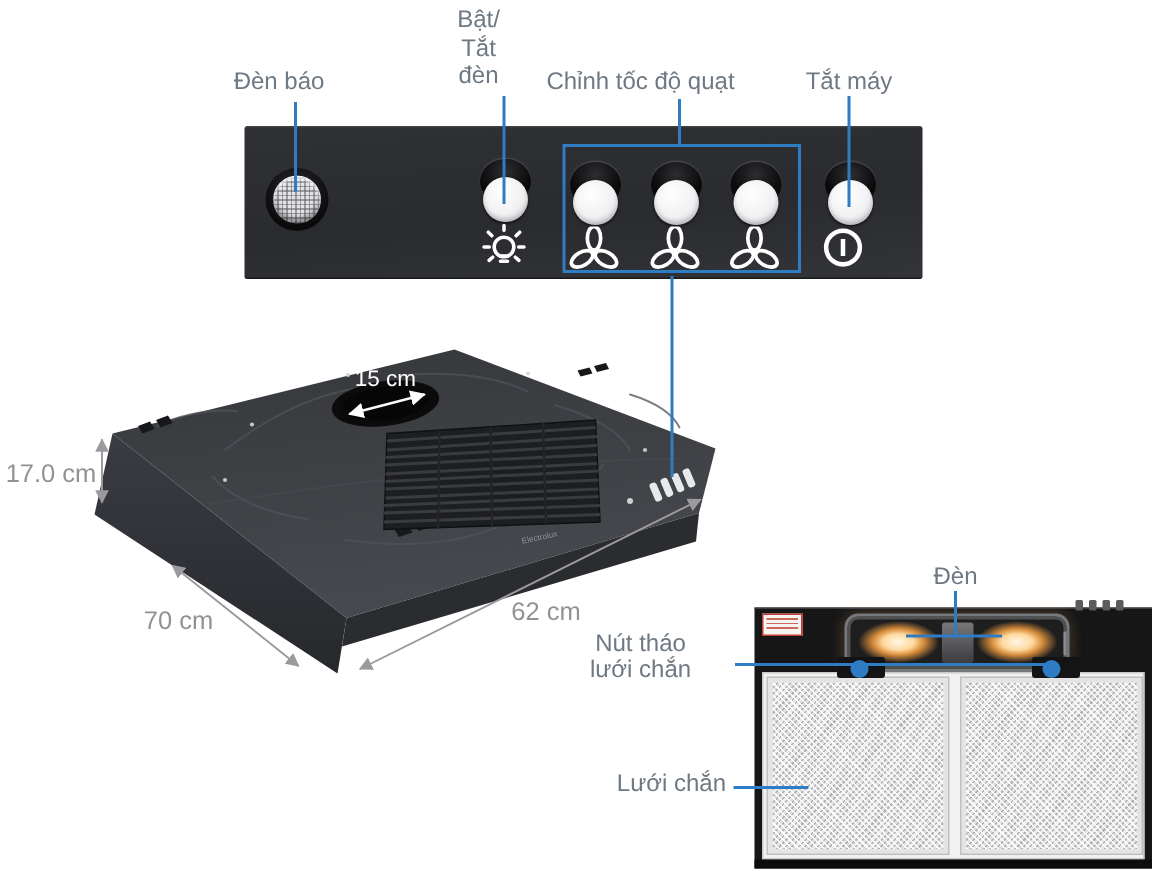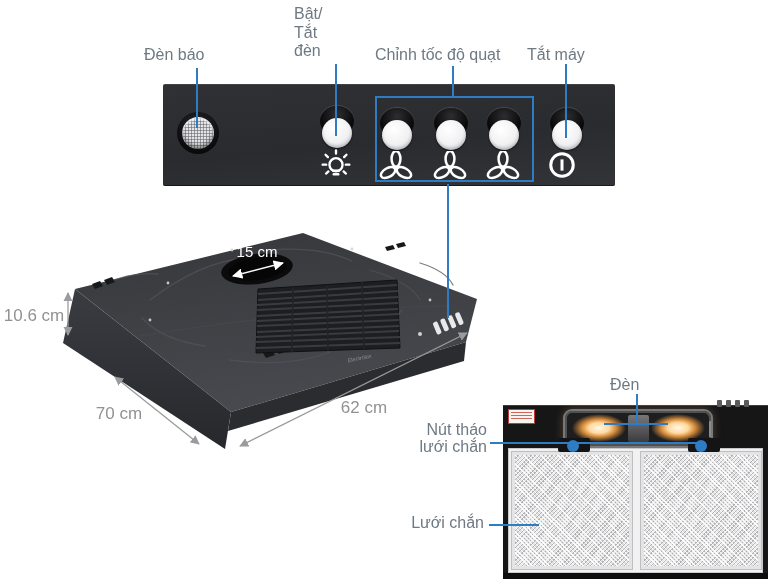--- a/index.html
+++ b/index.html
@@ -1,20 +1,20 @@
 <!DOCTYPE html>
 <html><head>
 <meta charset="utf-8">
 <style>
   html,body{margin:0;padding:0;}
   body{font-family:"Liberation Sans","DejaVu Sans",sans-serif;}
   #stage{position:relative;width:780px;height:584px;background:#ffffff;overflow:hidden;}
 
   
-  .ann{position:absolute;color:#6e7983;font-size:16px;line-height:18.5px;}
+  .ann{position:absolute;color:#6e7983;font-size:16px;line-height:18.5px;text-align:center;}
   .dim{position:absolute;color:#909295;font-size:17px;text-align:center;white-space:nowrap;}
 
   
   .vline{position:absolute;width:2px;background:#2e7cc4;z-index:30;}
   .hline{position:absolute;height:2px;background:#2e7cc4;z-index:30;}
   .fanbox{position:absolute;left:375px;top:96px;width:159px;height:86px;border:2px solid #2e7cc4;box-sizing:border-box;z-index:25;background:transparent;}
 
   
   .panel{position:absolute;left:163px;top:84px;width:452px;height:102px;border-radius:2px;
     background:linear-gradient(175deg,#303134 0%,#2a2b2e 55%,#333437 100%);
@@ -67,21 +67,21 @@
 <body>
 
 <div id="stage">
 
   <div class="ann" style="left:144px;top:46px;width:84px;">Đèn báo</div>
   <div class="ann" style="left:294px;top:5px;width:50px;">
     <div>Bật/</div>
     <div>Tắt</div>
     <div>đèn</div>
   </div>
-  <div class="ann" style="left:375px;top:46px;width:144px;">Chỉnh tốc độ quạt</div>
+  <div class="ann" style="left:355px;top:46px;width:144px;">Chỉnh tốc độ quạt</div>
   <div class="ann" style="left:527px;top:46px;width:78px;">Tắt máy</div>
 
   <div class="panel">
     <div class="indicator" style="left:14px;top:28px;">
       <div class="lens"></div>
     </div>
 
     <div class="knob" style="left:155px;top:22px;">
       <div class="cap"></div>
       <div class="face"></div>
@@ -236,21 +236,21 @@
       <rect x="450" y="317" width="5" height="13" rx="2" fill="#e8e9ea"></rect>
       <rect x="458" y="317" width="5" height="13" rx="2" fill="#e8e9ea"></rect>
     </g>
     <circle cx="420" cy="334" r="2" fill="#cfd0d3"></circle>
 
     <line x1="68" y1="293" x2="68" y2="335" stroke="#9b9b9d" stroke-width="1.3" marker-start="url(#ar)" marker-end="url(#ar)"></line>
     <line x1="115" y1="377" x2="199" y2="444" stroke="#9b9b9d" stroke-width="1.3" marker-start="url(#ar)" marker-end="url(#ar)"></line>
     <line x1="240" y1="446" x2="467" y2="333" stroke="#9b9b9d" stroke-width="1.3" marker-start="url(#ar)" marker-end="url(#ar)"></line>
   </svg>
 
-  <div class="dim" style="left:2px;top:306px;width:64px;">10.6 cm</div>
+  <div class="dim" style="left:2px;top:306px;width:64px;">17.0 cm</div>
   <div class="dim" style="left:90px;top:404px;width:58px;">70 cm</div>
   <div class="dim" style="left:336px;top:398px;width:56px;">62 cm</div>
 
   <div class="vline" style="left:447px;top:184px;height:134px;"></div>
 
   <div class="photo">
     <div class="topknob" style="left:214px;"></div>
     <div class="topknob" style="left:223px;"></div>
     <div class="topknob" style="left:232px;"></div>
     <div class="topknob" style="left:241px;"></div>
@@ -276,21 +276,21 @@
     <div class="clipdot" style="left:64px;"></div>
     <div class="clipdot" style="left:192px;"></div>
 
     <div class="botstrip"></div>
   </div>
 
   <div class="ann" style="left:610px;top:376px;width:54px;">Đèn</div>
   <div class="vline" style="left:636px;top:394px;height:30px;"></div>
   <div class="hline" style="left:604px;top:423px;width:64px;"></div>
 
-  <div class="ann" style="left:403px;top:421px;width:84px;text-align:right;line-height:17px;">
+  <div class="ann" style="left:385px;top:421px;width:84px;text-align:center;line-height:17px;">
     <div>Nút tháo</div>
     <div>lưới chắn</div>
   </div>
   <div class="hline" style="left:490px;top:442px;width:214px;"></div>
 
   <div class="ann" style="left:402px;top:514px;width:82px;text-align:right;">Lưới chắn</div>
   <div class="hline" style="left:489px;top:524px;width:50px;"></div>
 
 </div>
 

